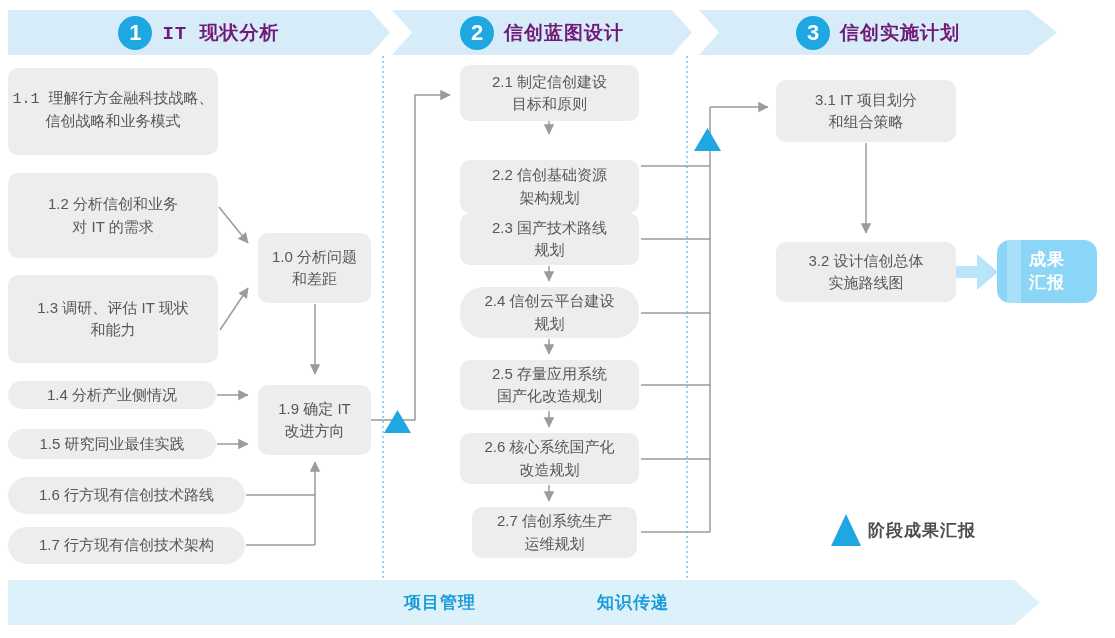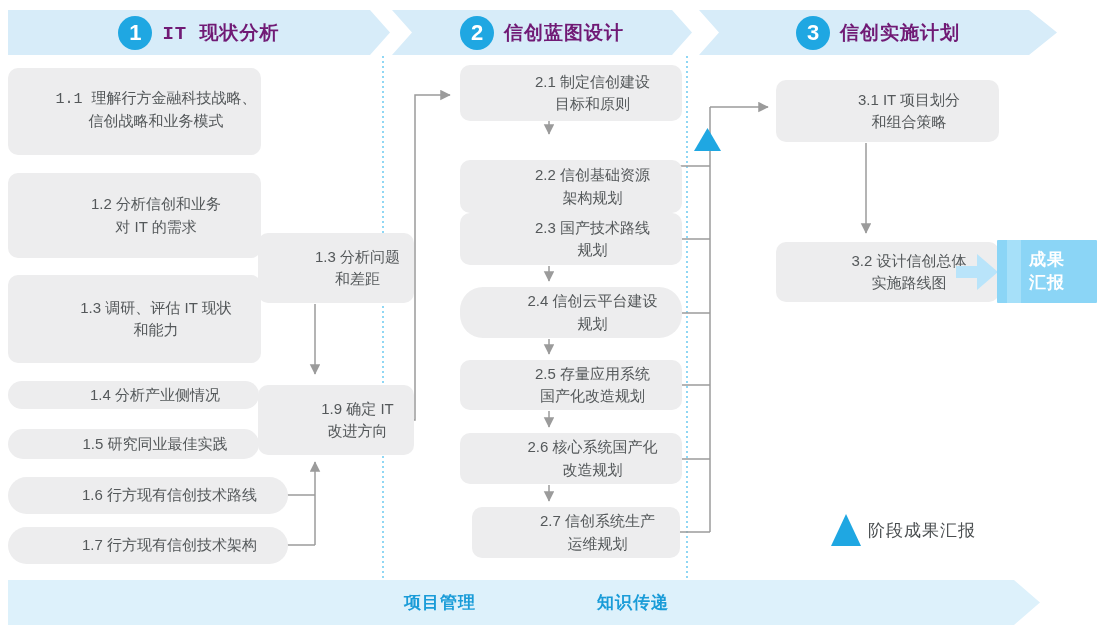--- a/index.html
+++ b/index.html
@@ -12,39 +12,39 @@
   .seg-first{clip-path:polygon(0 0,calc(100% - 20px) 0,100% 50%,calc(100% - 20px) 100%,0 100%);}
   .seg-mid{clip-path:polygon(0 0,calc(100% - 20px) 0,100% 50%,calc(100% - 20px) 100%,0 100%,20px 50%);}
   .seg-last{clip-path:polygon(0 0,calc(100% - 28px) 0,100% 50%,calc(100% - 28px) 100%,0 100%,20px 50%);}
   .phase-circle{width:34px;height:34px;border-radius:50%;background:#1fa7e2;color:#ffffff;
     font-weight:bold;font-size:22px;display:flex;align-items:center;justify-content:center;flex:0 0 auto;}
   .phase-title{color:#701a75;font-weight:bold;font-size:19px;letter-spacing:1px;white-space:nowrap;font-family:Liberation Mono, monospace;}
 
   
   .node{position:absolute;background:#ededee;border-radius:10px;color:#54585a;
     font-size:15px;line-height:1.5;display:flex;align-items:center;justify-content:center;
-    text-align:center;white-space:pre-line;padding-left:43px;}
+    text-align:center;white-space:pre-line;}
   .pill{border-radius:19px;}
 
   
-  .result-box{position:absolute;left:997px;top:240px;width:100px;height:63px;border-radius:1px;
+  .result-box{position:absolute;left:997px;top:240px;width:100px;height:63px;border-radius:13px;
     background:linear-gradient(90deg,#8bd5f6 0 10%,#a6e0f9 10% 24%,#8bd5f6 24%);
     color:#ffffff;font-weight:bold;font-size:17px;line-height:1.35;letter-spacing:1px;
     display:flex;align-items:center;justify-content:center;text-align:center;white-space:pre-line;}
   .big-arrow{position:absolute;left:956px;top:254px;width:42px;height:36px;background:#b9e4fa;
     clip-path:polygon(0 33%,50% 33%,50% 0,100% 50%,50% 100%,50% 67%,0 67%);}
 
   
   .footer-band{position:absolute;left:8px;top:580px;width:1032px;height:45px;background:#ddf1fb;
     clip-path:polygon(0 0,calc(100% - 26px) 0,100% 50%,calc(100% - 26px) 100%,0 100%);}
   .footer-label{position:absolute;top:11px;width:140px;text-align:center;color:#1a9cd8;
     font-weight:bold;font-size:17px;letter-spacing:1px;}
 
   
-  .legend-label{position:absolute;left:868px;top:519px;color:#4a4e50;font-weight:normal;
+  .legend-label{position:absolute;left:868px;top:519px;color:#4a4e50;font-weight:bold;
     font-size:17px;letter-spacing:1px;}
 
   .svg-layer{position:absolute;left:0;top:0;pointer-events:none;}
 </style>
 </head>
 <body>
 
 <div class="canvas">
 
   <div class="phase-band seg-first" style="left:8px;width:382px;">
@@ -116,21 +116,21 @@
   <div class="node" style="left:8px;top:68px;width:210px;height:87px;font-family:Liberation Mono, monospace;">1.1 理解行方金融科技战略、
 信创战略和业务模式</div>
   <div class="node" style="left:8px;top:173px;width:210px;height:85px;">1.2 分析信创和业务
 对 IT 的需求</div>
   <div class="node" style="left:8px;top:275px;width:210px;height:88px;">1.3 调研、评估 IT 现状
 和能力</div>
   <div class="node pill" style="left:8px;top:381px;width:208px;height:28px;">1.4 分析产业侧情况</div>
   <div class="node pill" style="left:8px;top:429px;width:208px;height:30px;">1.5 研究同业最佳实践</div>
   <div class="node pill" style="left:8px;top:477px;width:237px;height:37px;">1.6 行方现有信创技术路线</div>
   <div class="node pill" style="left:8px;top:527px;width:237px;height:37px;">1.7 行方现有信创技术架构</div>
-  <div class="node" style="left:258px;top:233px;width:113px;height:70px;">1.3 分析问题
+  <div class="node" style="left:258px;top:233px;width:113px;height:70px;">1.0 分析问题
 和差距</div>
   <div class="node" style="left:258px;top:385px;width:113px;height:70px;">1.9 确定 IT
 改进方向</div>
 
   <div class="node" style="left:460px;top:65px;width:179px;height:56px;">2.1 制定信创建设
 目标和原则</div>
   <div class="node" style="left:460px;top:140px;width:179px;height:53px;margin-top:20px;">2.2 信创基础资源
 架构规划</div>
   <div class="node" style="left:460px;top:213px;width:179px;height:52px;">2.3 国产技术路线
 规划</div>

